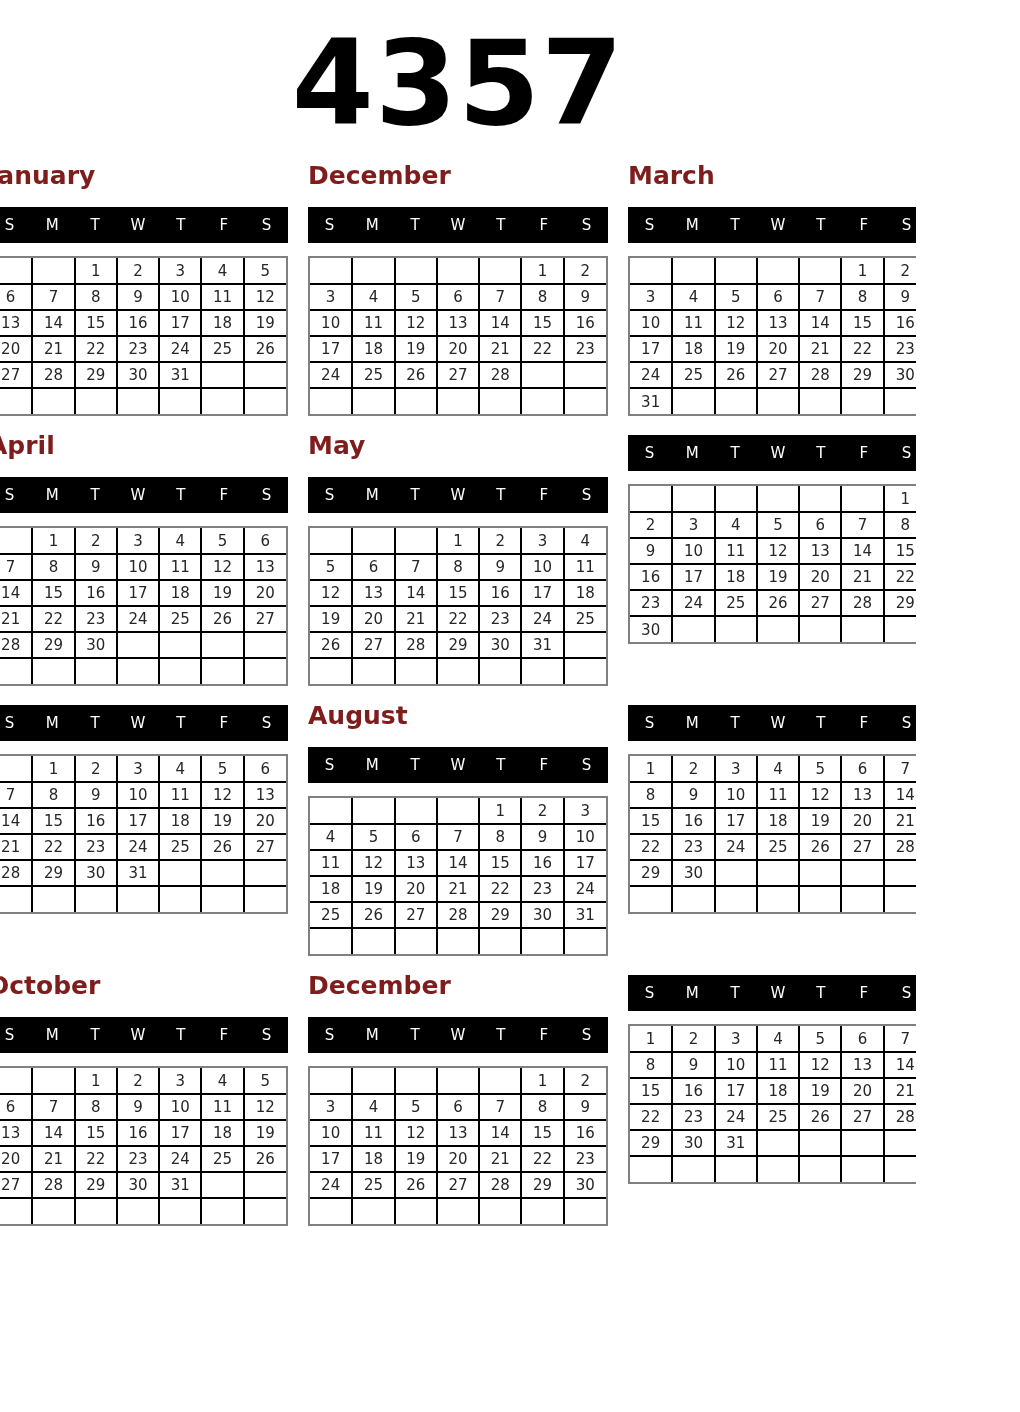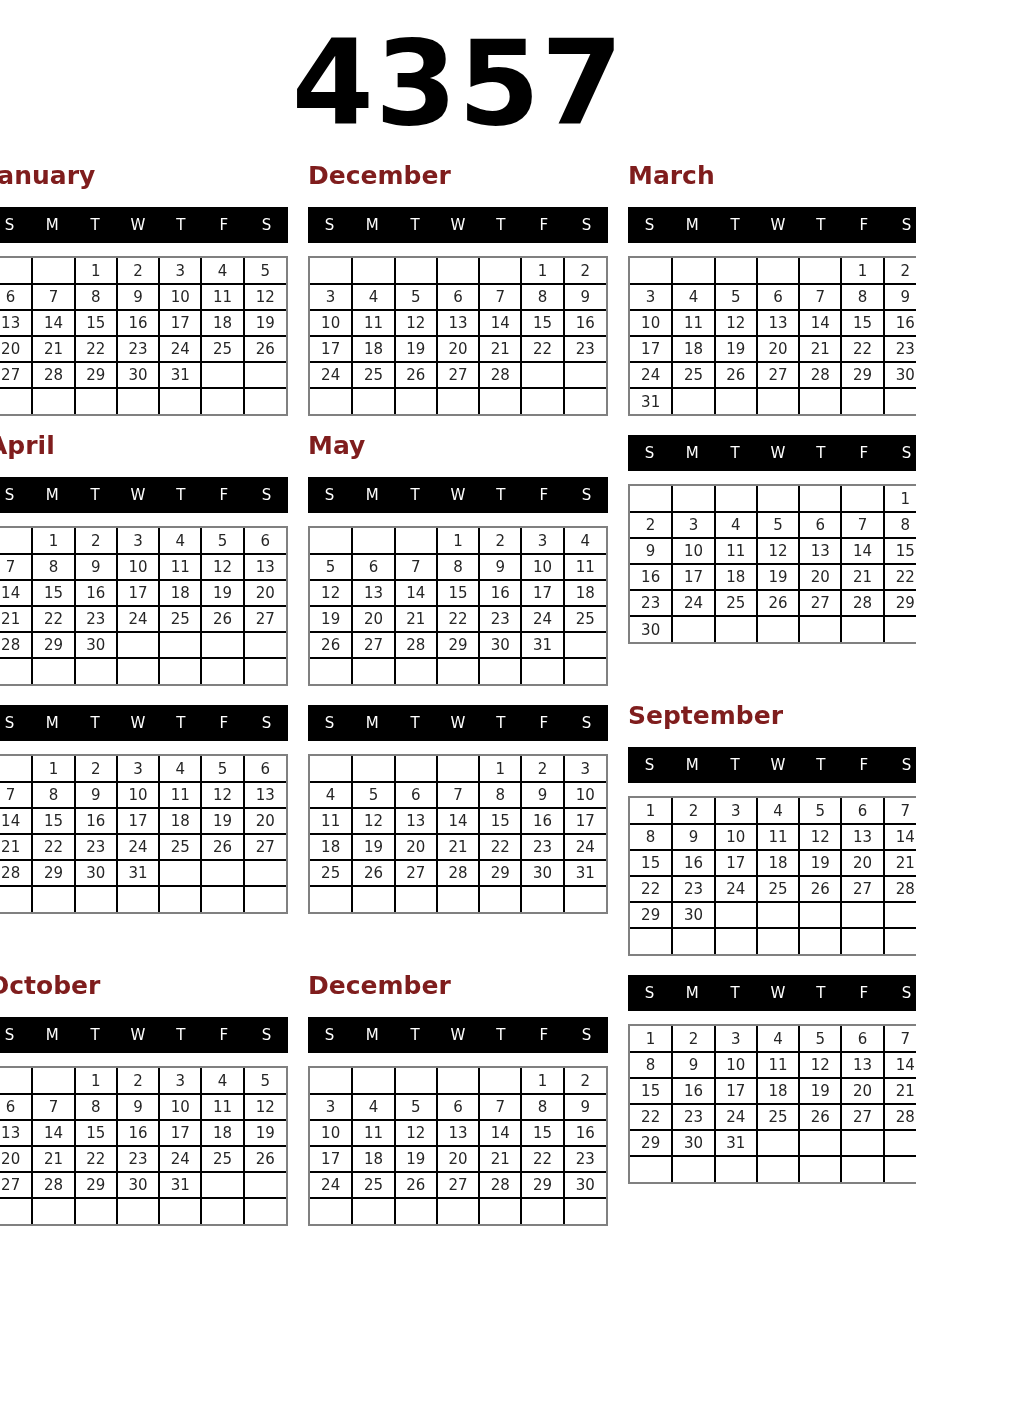--- a/index.html
+++ b/index.html
@@ -599,20 +599,21 @@
                 <td></td>
                 <td></td>
                 <td></td>
               </tr>
             </tbody>
           </table>
     </div>
   </section>
 
   <section class="month">
+    <h2 class="month-title">August</h2>
     <div class="weekday-header">
           <span class="weekday-cell">S</span>
           <span class="weekday-cell">M</span>
           <span class="weekday-cell">T</span>
           <span class="weekday-cell">W</span>
           <span class="weekday-cell">T</span>
           <span class="weekday-cell">F</span>
           <span class="weekday-cell">S</span>
         </div>
     <div class="grid-wrap">
@@ -671,21 +672,20 @@
                 <td></td>
                 <td></td>
                 <td></td>
               </tr>
             </tbody>
           </table>
     </div>
   </section>
 
   <section class="month">
-    <h2 class="month-title">September</h2>
     <div class="weekday-header">
           <span class="weekday-cell">S</span>
           <span class="weekday-cell">M</span>
           <span class="weekday-cell">T</span>
           <span class="weekday-cell">W</span>
           <span class="weekday-cell">T</span>
           <span class="weekday-cell">F</span>
           <span class="weekday-cell">S</span>
         </div>
     <div class="grid-wrap">

